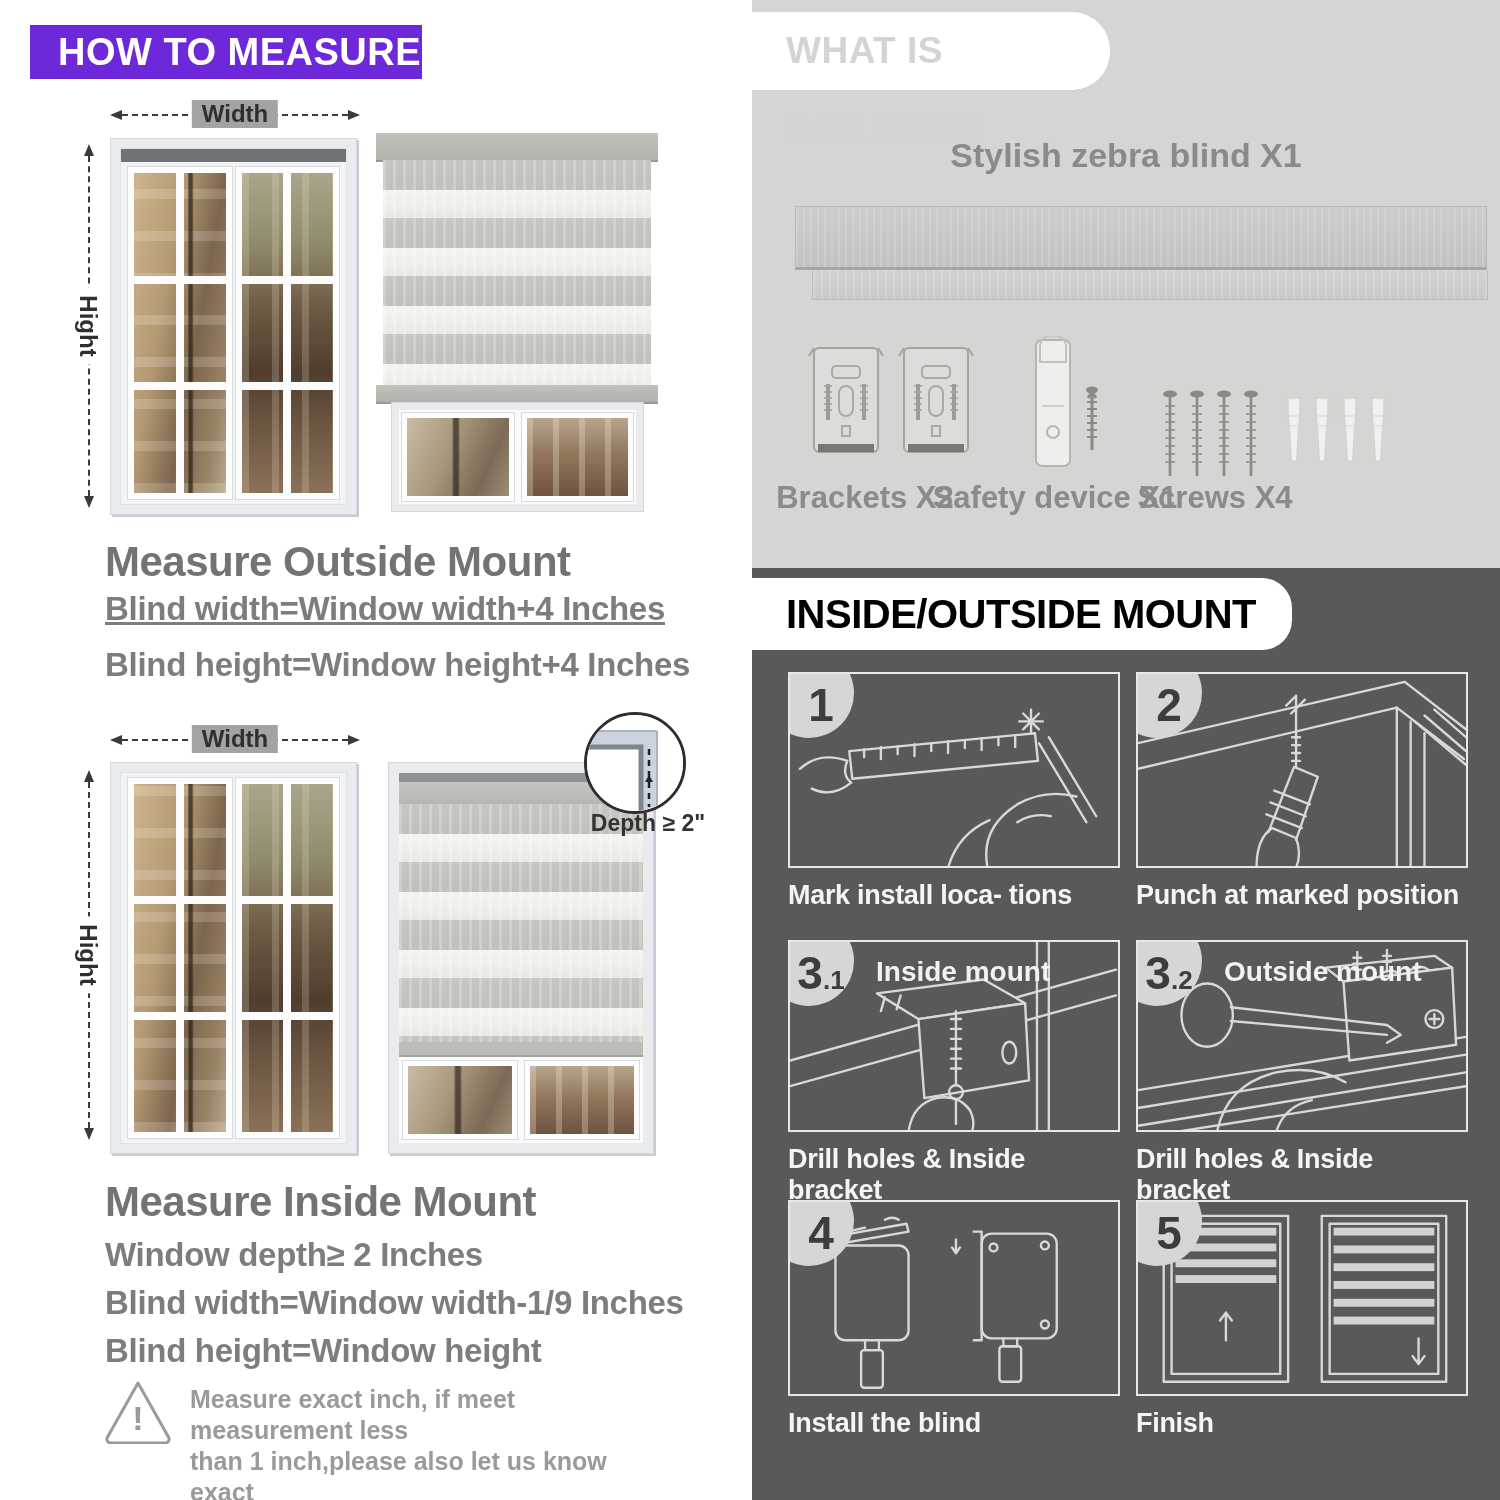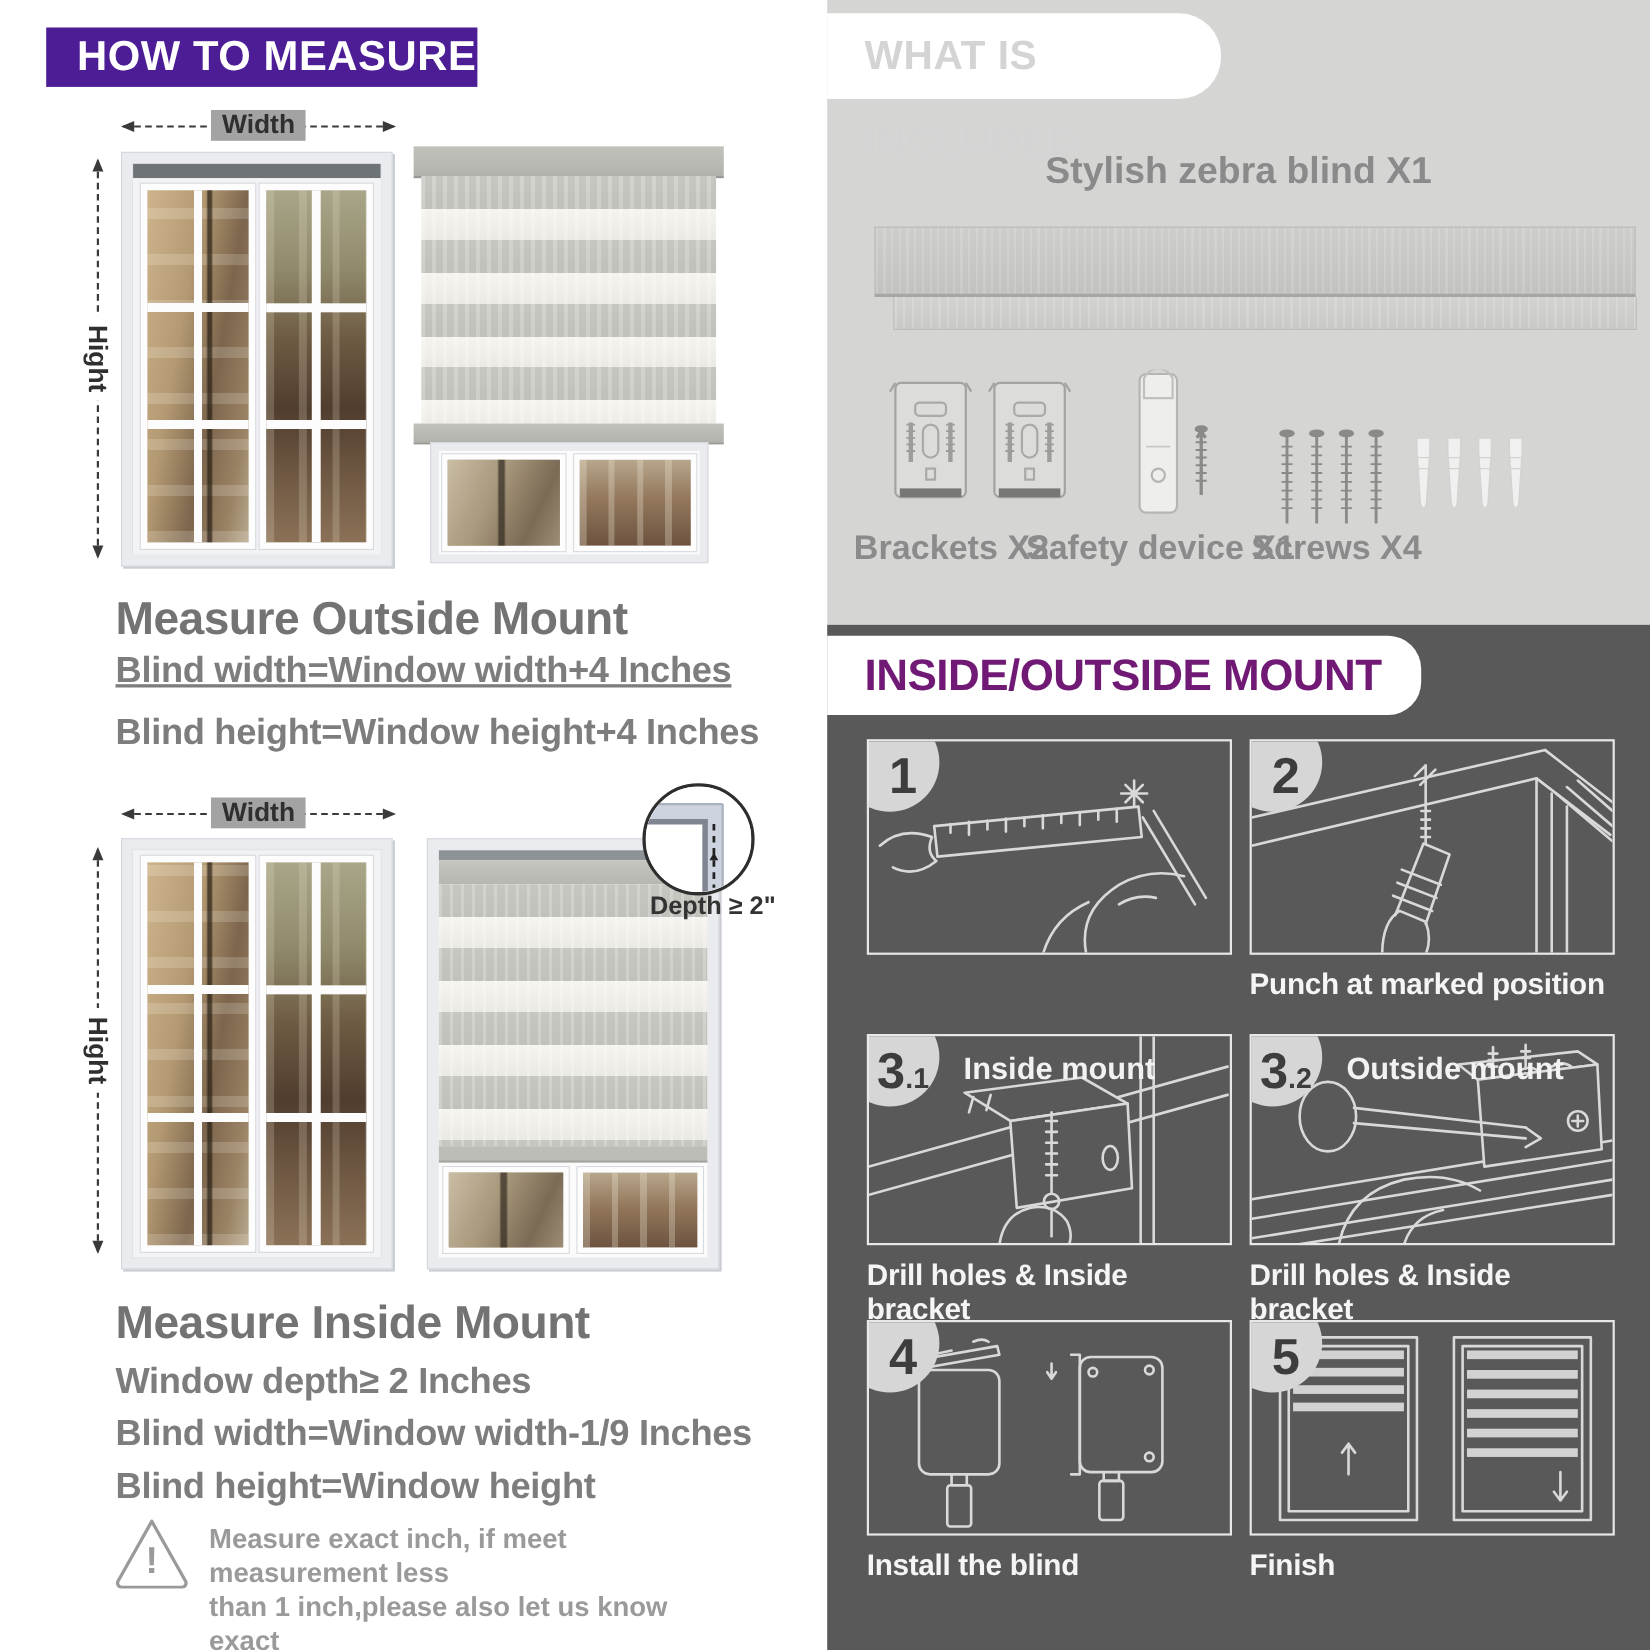--- a/index.html
+++ b/index.html
@@ -1,23 +1,23 @@
 <!DOCTYPE html>
 <html><head>
 <meta charset="utf-8">
 <style>
   html,body{margin:0;padding:0;}
   body{width:1500px;height:1500px;position:relative;background:#ffffff;
        font-family:"Liberation Sans","DejaVu Sans",sans-serif;overflow:hidden;}
   .abs{position:absolute;}
 
   
-  .banner-left{left:30px;top:25px;width:392px;height:54px;background:#4c1d95;
+  .banner-left{left:30px;top:25px;width:392px;height:54px;background:#6d28d9;
     color:#fff;font-size:38px;font-weight:700;line-height:54px;padding-left:28px;
-    box-sizing:border-box;letter-spacing:.5px;margin-left:12px;}
+    box-sizing:border-box;letter-spacing:.5px;}
 
   
   .dim-w{height:0;border-top:2px dashed #3a3a3a;}
   .dim-w .ah{position:absolute;top:-6px;width:0;height:0;border-top:5px solid transparent;border-bottom:5px solid transparent;}
   .dim-w .ah.l{left:-2px;border-right:12px solid #3a3a3a;}
   .dim-w .ah.r{right:-2px;border-left:12px solid #3a3a3a;}
   .dim-w .lbl{position:absolute;left:50%;top:-16px;transform:translateX(-50%);
     background:#a3a3a3;padding:0 10px;font-size:24px;font-weight:700;color:#2f2f2f;}
   .dim-h{width:0;border-left:2px dashed #3a3a3a;}
   .dim-h .av{position:absolute;left:-6px;width:0;height:0;border-left:5px solid transparent;border-right:5px solid transparent;}
@@ -90,21 +90,21 @@
     border:1px solid #b8b8b6;border-bottom:3px solid #a6a6a4;box-sizing:border-box;}
   .bar2{left:812px;top:270px;width:676px;height:30px;
     background:
       repeating-linear-gradient(90deg,rgba(255,255,255,.16) 0 2px,transparent 2px 8px),
       linear-gradient(180deg,#d2d2d0,#c9c9c7);
     border:1px solid #bcbcba;border-top:none;box-sizing:border-box;}
   .item-label{font-size:31px;font-weight:700;color:#8b8b8b;text-align:center;}
 
   .right-dark{left:752px;top:568px;width:748px;height:932px;background:#595959;}
   .banner-mount{left:752px;top:578px;width:540px;height:72px;background:#fff;
-    border-radius:0 30px 30px 0;color:#701a75;font-size:40px;font-weight:700;
+    border-radius:0 30px 30px 0;color:#000000;font-size:40px;font-weight:700;
     line-height:72px;padding-left:34px;box-sizing:border-box;letter-spacing:-.5px;}
 
   .panel-block{width:332px;}
   .panel{position:relative;width:332px;border:2px solid #e8e8e8;box-sizing:border-box;overflow:hidden;}
   .panel.h196{height:196px;} .panel.h192{height:192px;}
   .badge{position:absolute;left:-26px;top:-26px;width:90px;height:90px;border-radius:50%;
     background:#d6d6d6;color:#3d3d3d;display:flex;align-items:center;justify-content:center;
     padding:24px 0 0 24px;box-sizing:border-box;font-weight:700;font-size:46px;}
   .badge .sub{font-size:26px;margin-top:14px;}
   .step-title{position:absolute;left:86px;top:14px;color:#f2f2f2;font-size:28px;font-weight:700;}
@@ -327,20 +327,21 @@
         <path class="ln" d="M310,144 L262,64"></path>
       <path class="ln" d="M10,96 q20,-18 48,-8 q-6,14 4,22 q-20,16 -40,6"></path>
       <path class="ln" d="M200,196 q-8,-40 30,-64 q28,-16 60,-8"></path>
       <path class="ln" d="M160,196 q10,-34 42,-48"></path>
       <path class="ln" d="M230,150 q16,-10 34,-6"></path>
     </svg>
     <div class="badge">
         <span>1</span>
       </div>
   </div>
+  <div class="caption">Mark install loca- tions</div>
 </div>
 
 <div class="abs panel-block" style="left:1136px;top:672px;">
   <div class="panel h196">
     <svg viewBox="0 0 332 196">
       <path class="ln" d="M0,70 L270,8"></path>
         <path class="ln" d="M0,96 L262,34"></path>
       <path class="ln" d="M262,34 L330,86"></path>
         <path class="ln" d="M270,8 L332,56"></path>
       <path class="ln" d="M280,48 L332,92 M290,42 L332,78 M300,36 L332,64"></path>

